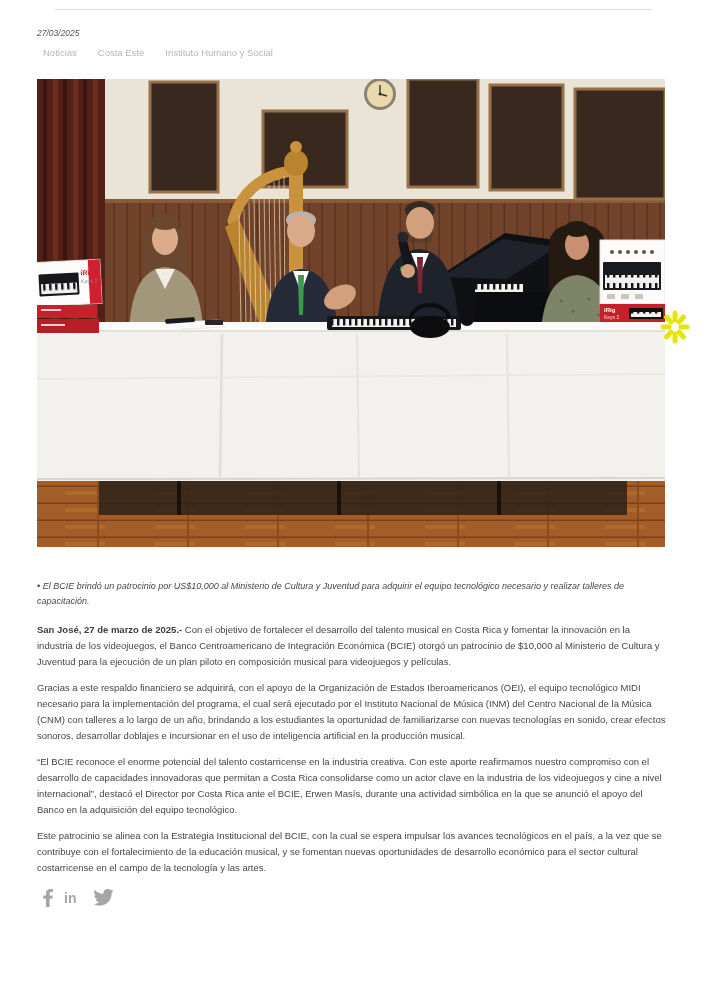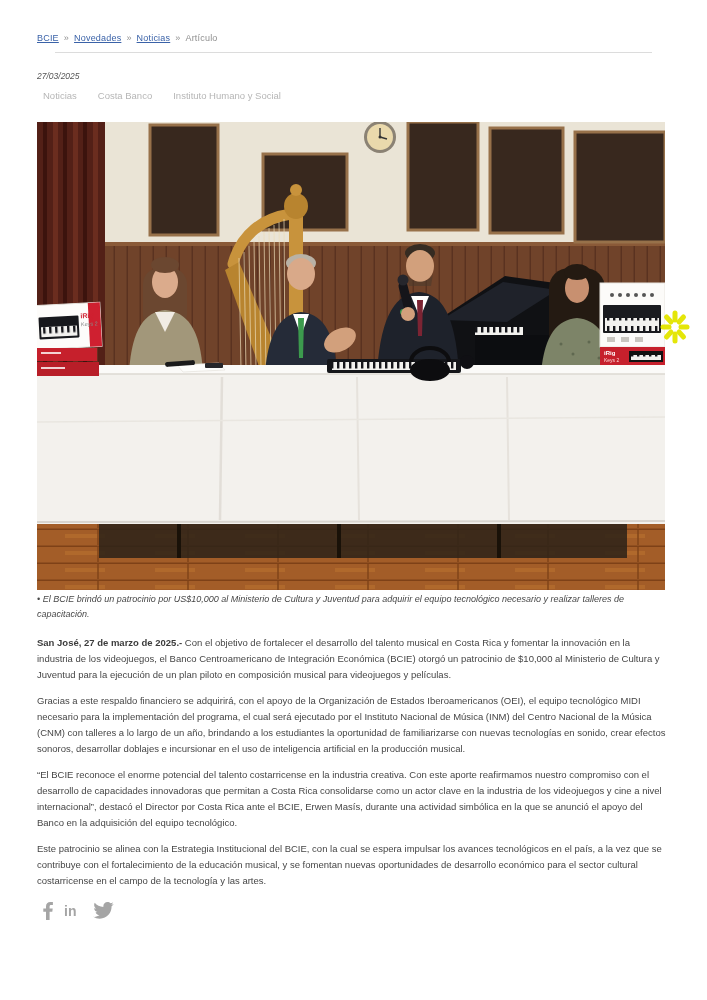--- a/index.html
+++ b/index.html
@@ -18,45 +18,44 @@
   .title{margin:12px 0 0 0;font-size:15px;font-weight:600;color:#2d4b8e;letter-spacing:.1px;line-height:1.25;}
   .date{margin-top:18px;font-size:8.5px;font-style:italic;color:#555;}
   .tags{margin-top:9px;padding-left:6px;display:flex;gap:21px;font-size:9.5px;color:#b6b6b6;}
   .tag{cursor:pointer;}
 
   
   figure.photo{margin:21px 0 0 0;width:628px;height:468px;position:relative;background:#eae4d6;}
   figure.photo svg{display:block;}
 
   
-  .caption{margin-top:2px;width:628px;font-size:9px;font-style:italic;color:#474747;line-height:1.7;}
+  .caption{margin-top:32px;width:628px;font-size:9px;font-style:italic;color:#474747;line-height:1.7;}
   .article-body{margin-top:12px;width:630px;}
   .para{margin:0 0 10px 0;font-size:9.5px;line-height:16px;color:#464646;}
   .para strong{color:#3c3c3c;}
 
   
   .social{margin-top:13px;padding-left:5px;display:flex;align-items:center;gap:10px;}
   .social .sicon{cursor:pointer;display:inline-flex;align-items:flex-start;}
 
   
   .asterisk{position:absolute;left:658px;top:306px;width:34px;height:42px;pointer-events:none;}
 </style>
 </head>
 <body>
 
 <div class="page">
   <div class="content">
 
-    <nav class="breadcrumb"><a href="#" class="bc-item linked">BCIE</a><span class="bc-sep">»</span><a href="#" class="bc-item linked">Novedades</a><span class="bc-sep">»</span><a href="#" class="bc-item linked">Noticias</a><span class="bc-sep">»</span><span class="bc-item">Artículo</span></nav>
     <hr class="divider">
 
     <div class="date">27/03/2025</div>
     <div class="tags">
         <span class="tag">Noticias</span>
-        <span class="tag">Costa Banco</span>
+        <span class="tag">Costa Este</span>
         <span class="tag">Instituto Humano y Social</span>
       </div>
 
     <figure class="photo">
       <svg width="628" height="468" viewBox="0 0 628 468">
         <defs>
           <pattern id="planks" width="13" height="12" patternUnits="userSpaceOnUse">
             <rect width="13" height="12" fill="#70432a"></rect>
             <rect x="11.5" width="1.5" height="12" fill="#5a3220"></rect>
           </pattern>

